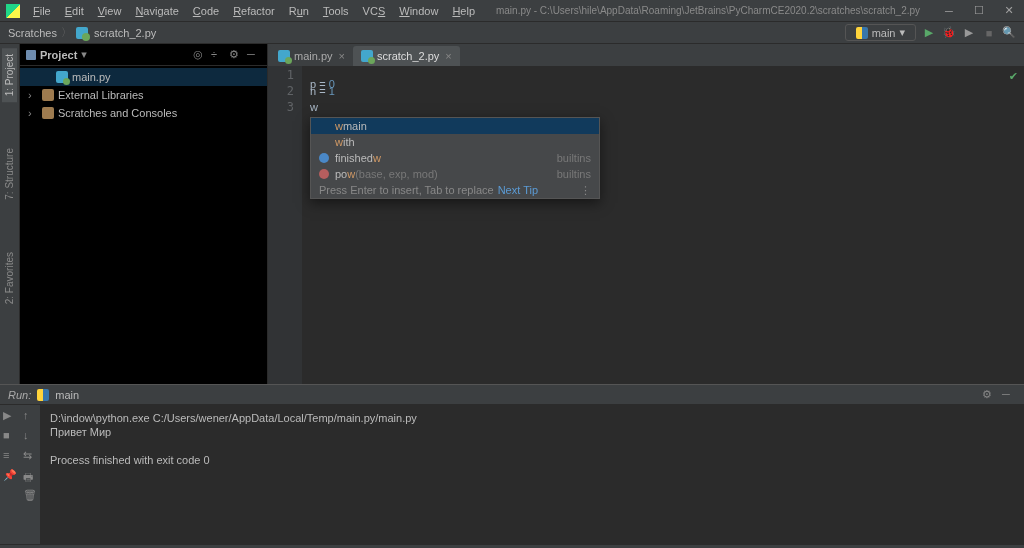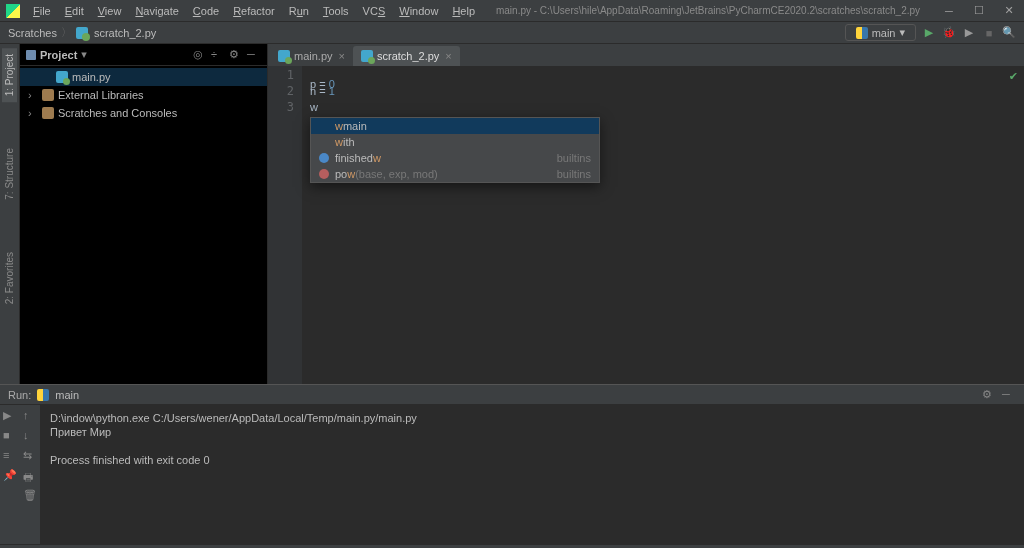--- a/index.html
+++ b/index.html
@@ -59,21 +59,21 @@
 .cc-kind { margin-left:auto; color:#787878; font-size:11px; }
 .cc-dot { width:10px; height:10px; border-radius:50%; margin-right:6px; }
 .cc-dot.c { background:#4a88c7; }
 .cc-dot.f { background:#b55e5e; }
 .cc-foot { height:16px; display:flex; align-items:center; padding:0 8px; font-size:9px; color:#888; }
 .cc-foot a { color:#5b9bd5; margin-left:4px; cursor:pointer; }
 .cc-dots { margin-left:auto; color:#888; }
 .check { position:absolute; right:6px; top:4px; color:#59a869; }
 .run-panel { height:160px; border-top:1px solid #555; display:flex; flex-direction:column; }
 .run-head { height:20px; display:flex; align-items:center; padding:0 8px; gap:6px; background:#3c3f41; border-bottom:1px solid #2b2b2b; }
-.run-head .lbl { color:#aaa; }
+.run-head .lbl { color:#aaa;font-style:italic; }
 .run-head .spacer { flex:1; }
 .run-body { flex:1; display:flex; }
 .run-tools { width:20px; background:#3c3f41; display:flex; flex-direction:column; align-items:center; gap:6px; padding-top:4px; }
 .run-tools2 { width:20px; background:#3c3f41; display:flex; flex-direction:column; align-items:center; gap:6px; padding-top:4px; }
 .rt-ic { width:14px; height:14px; color:#888; cursor:pointer; }
 .run-out { flex:1; background:#2b2b2b; padding:6px 10px; font-family:Consolas,monospace; font-size:12px; color:#bbb; white-space:pre; }
 .statusbar { height:24px; background:#3c3f41; border-top:1px solid #2b2b2b; display:flex; align-items:center; padding:0 8px; gap:14px; font-size:10px; color:#aaa; }
 .statusbar .spacer { flex:1; }
 </style>
 </head>
@@ -193,20 +193,25 @@
             <span class="cc-hi">w</span>
             <span class="cc-kind">builtins</span>
           </div>
         <div class="cc-row">
             <span class="cc-dot f"></span>
             <span>po</span>
             <span class="cc-hi">w</span>
             <span style="color:#787878">(base, exp, mod)</span>
             <span class="cc-kind">builtins</span>
           </div>
+        <div class="cc-foot">
+            <span>Press Enter to insert, Tab to replace</span>
+            <a>Next Tip</a>
+            <span class="cc-dots">⋮</span>
+          </div>
       </div>
     </div>
   </div>
 </div>
 
 <div class="run-panel">
   <div class="run-head">
     <span class="lbl">Run:</span>
     <span class="py-logo"></span>
     <span>main</span>

